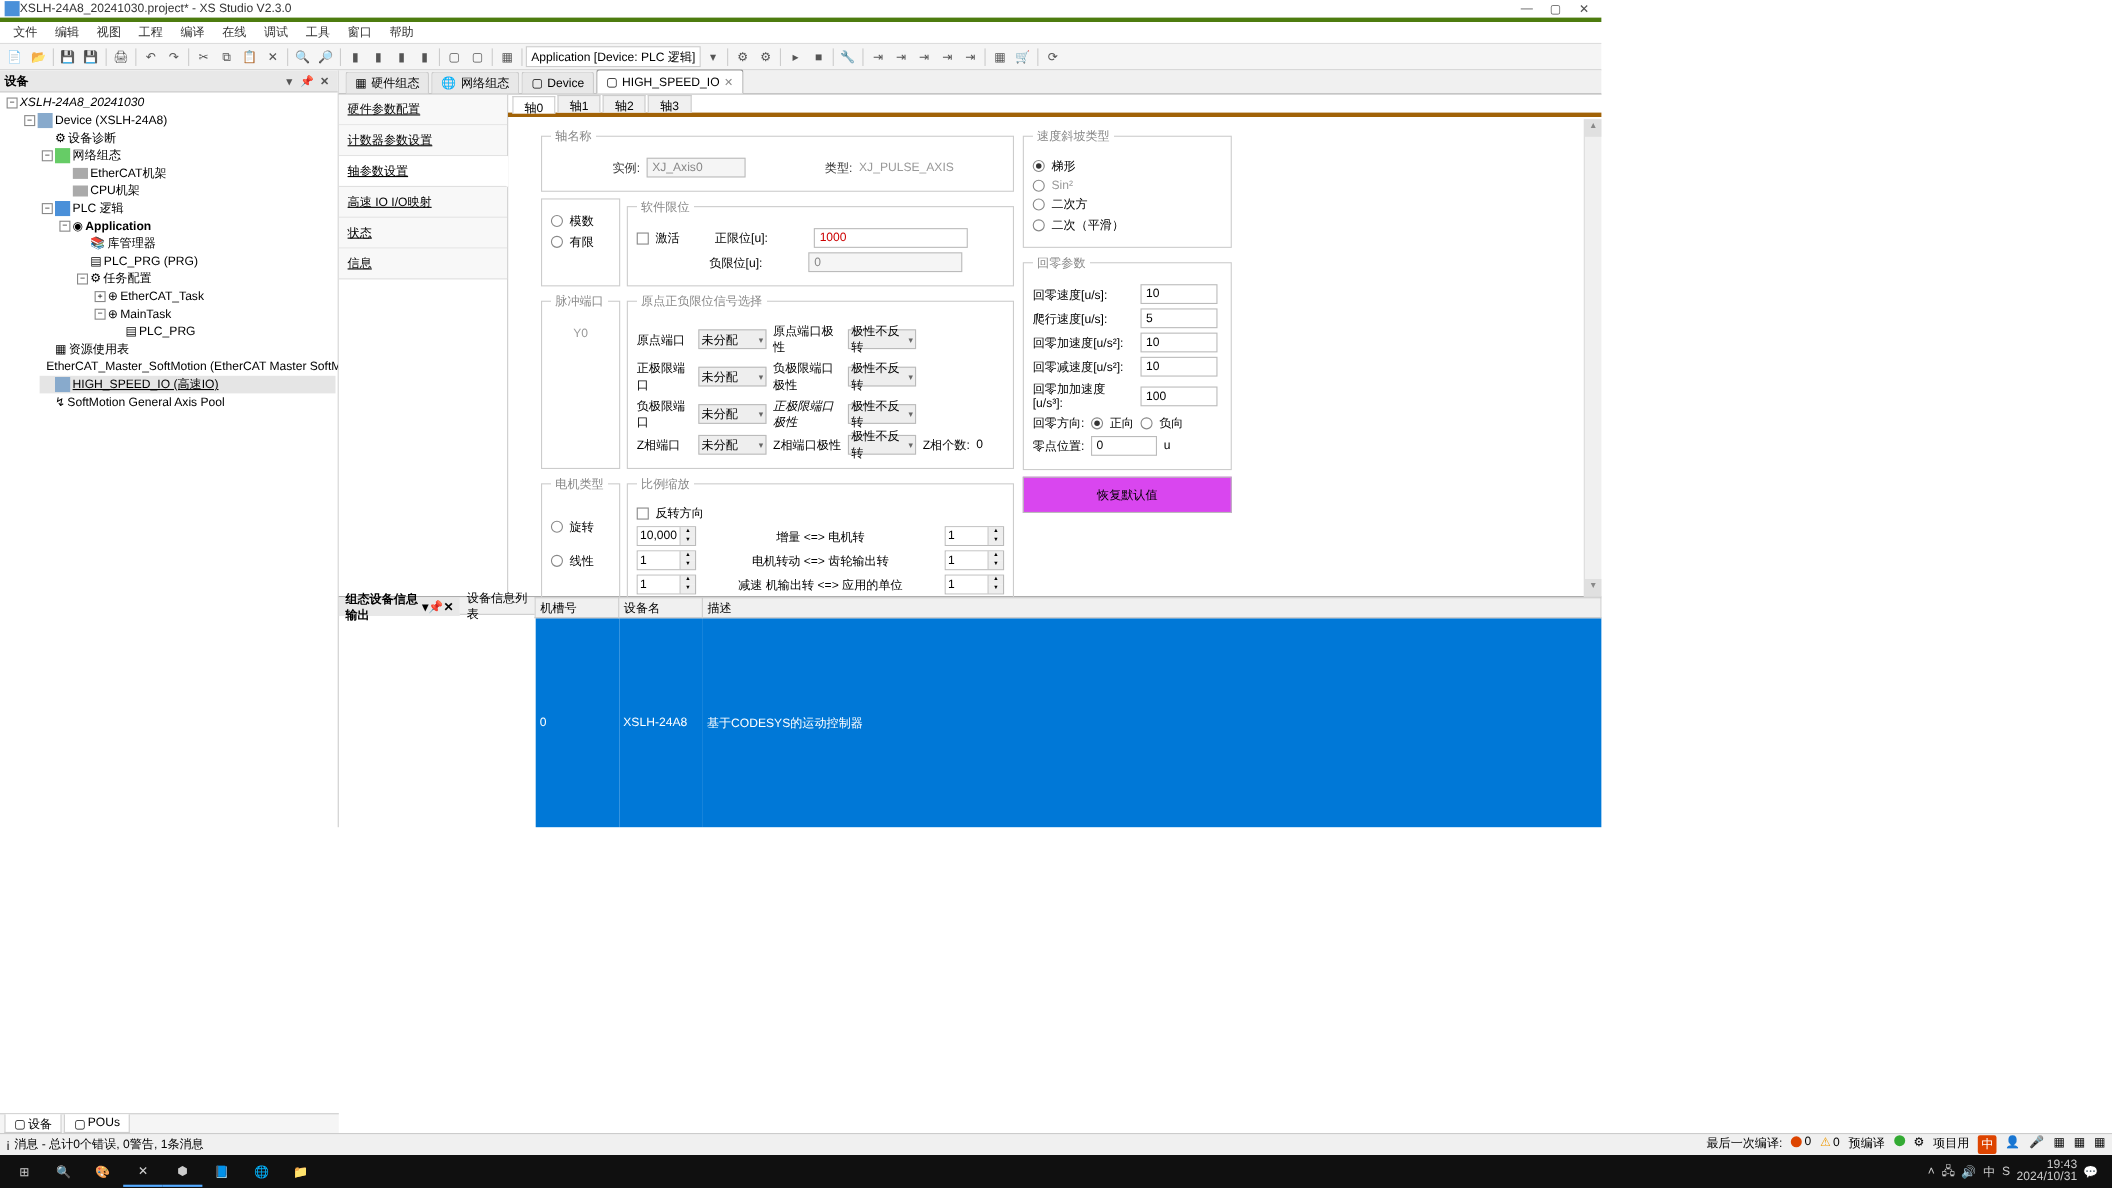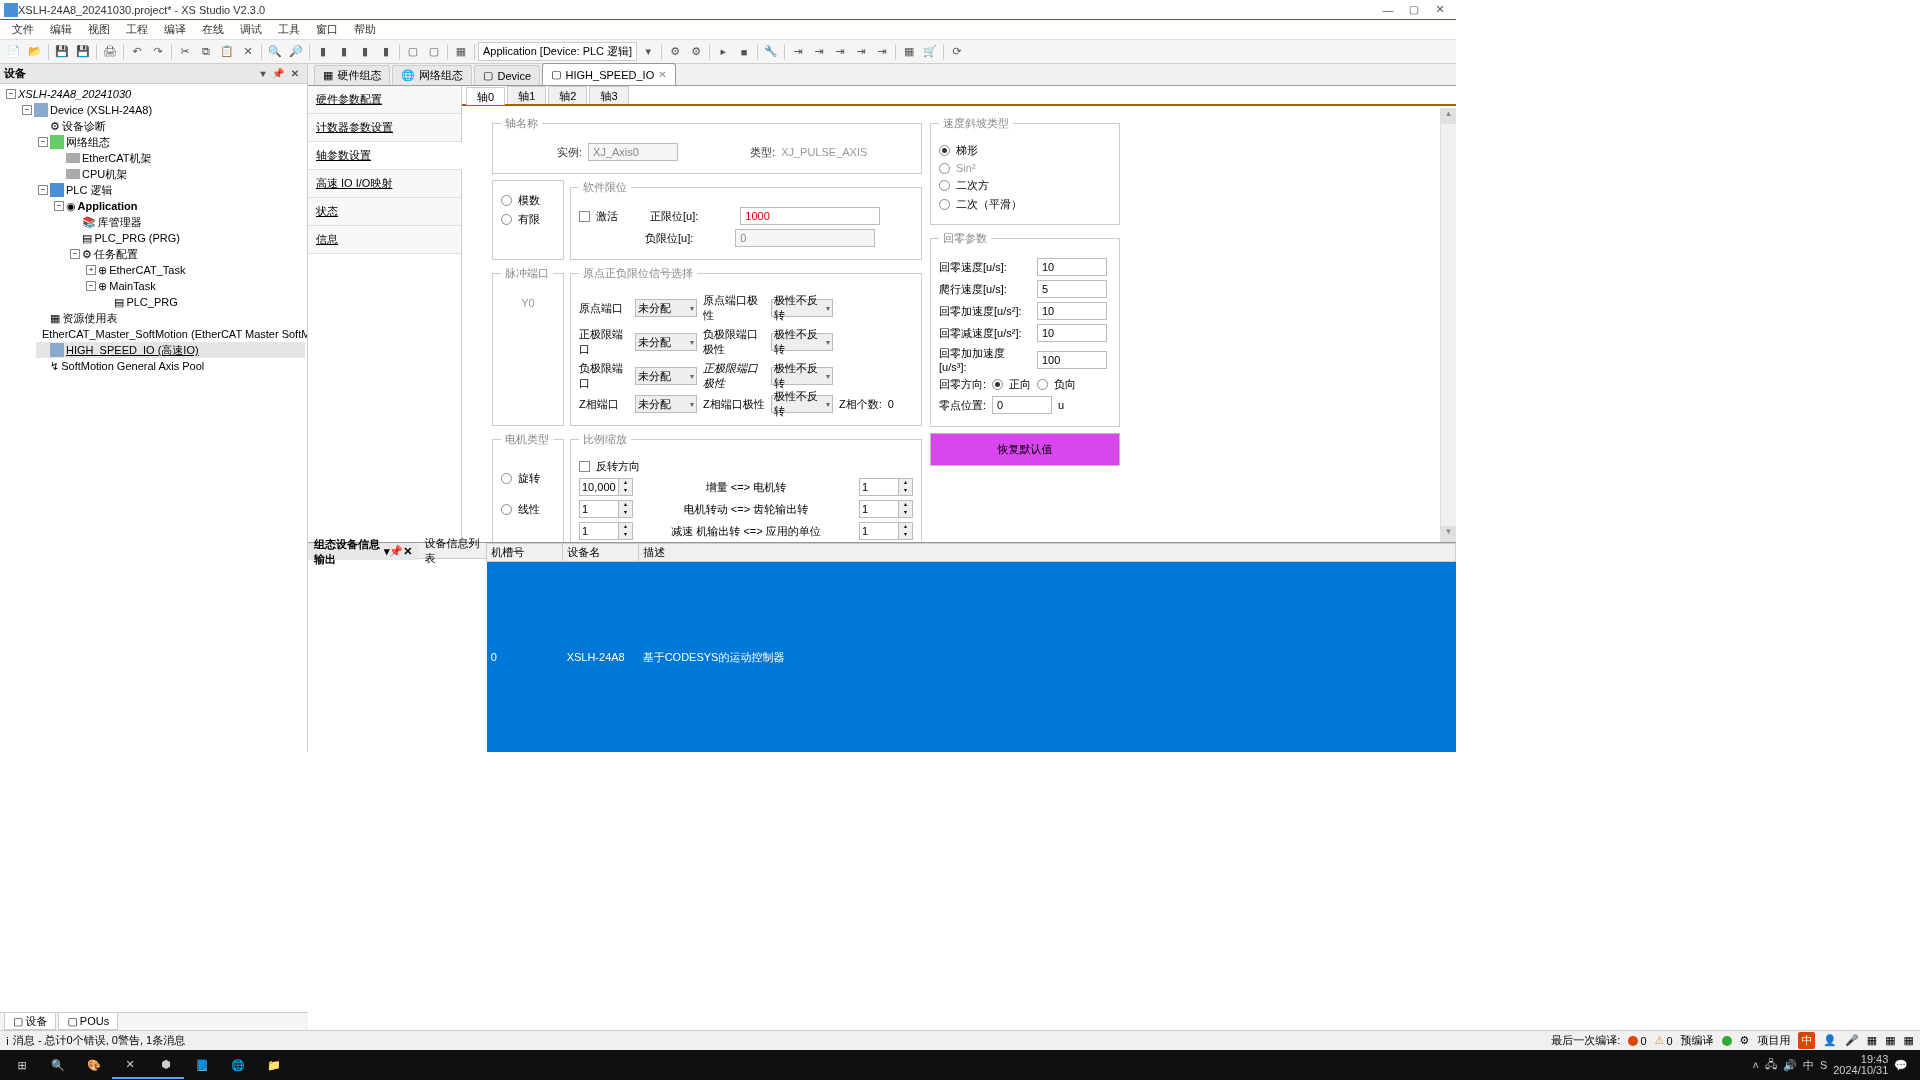--- a/index.html
+++ b/index.html
@@ -1,19 +1,19 @@
 <!DOCTYPE html>
 <html><head>
 <meta charset="utf-8">
 <style>
 * { box-sizing: border-box; margin: 0; padding: 0; font-family: "Microsoft YaHei", "SimSun", Arial, sans-serif; font-size: 11px; }
 body { background: #fff; overflow: hidden; width: 1456px; height: 816px; }
 
 
-.title-bar { height: 20px; background: #fff; display: flex; align-items: center; padding: 0 4px; border-bottom: 1px solid #4d7c0f; }
+.title-bar { height: 20px; background: #fff; display: flex; align-items: center; padding: 0 4px; border-bottom: 4px solid #4d7c0f; }
 .title-bar .title { flex: 1; color: #333; }
 .title-bar .win-btns { display: flex; gap: 2px; }
 .title-bar .win-btn { width: 24px; height: 18px; display: flex; align-items: center; justify-content: center; color: #555; }
 
 
 .menu-bar { height: 20px; background: #fff; display: flex; align-items: center; padding: 0 4px; border-bottom: 1px solid #ddd; }
 .menu-bar .item { padding: 2px 8px; color: #333; }
 
 
 .toolbar { height: 24px; background: #f5f5f5; display: flex; align-items: center; padding: 0 4px; border-bottom: 1px solid #ccc; gap: 1px; }
@@ -52,21 +52,21 @@
 
 .editor-body { flex: 1; display: flex; background: #fff; overflow: hidden; }
 
 
 .config-nav { width: 154px; border-right: 1px solid #ccc; }
 .config-nav .nav-item { padding: 6px 8px; border-bottom: 1px solid #e0e0e0; background: #f8f8f8; text-decoration: underline; }
 .config-nav .nav-item.active { background: #fff; font-weight: normal; border-right: 2px solid #fff; margin-right: -1px; position: relative; }
 
 
 .form-area { flex: 1; overflow: auto; position: relative; }
-.sub-tabs { height: 20px; border-bottom: 2px solid #a16207; display: flex; padding-left: 4px; }
+.sub-tabs { height: 20px; border-bottom: 4px solid #a16207; display: flex; padding-left: 4px; }
 .sub-tab { padding: 2px 10px; border: 1px solid #ccc; border-bottom: none; background: #f0f0f0; margin-right: 2px; }
 .sub-tab.active { background: #fff; position: relative; top: 1px; }
 
 .form-content { padding: 10px 14px; display: flex; gap: 8px; align-items: flex-start; flex-wrap: wrap; }
 .col { display: flex; flex-direction: column; gap: 6px; }
 
 fieldset { border: 1px solid #ccc; padding: 8px; }
 legend { color: #888; padding: 0 4px; }
 .field-row { display: flex; align-items: center; gap: 6px; margin: 4px 0; }
 .label { color: #333; }
@@ -96,21 +96,21 @@
 .output-panel td { padding: 1px 4px; }
 .output-panel tr.sel td { background: #0078d7; color: #fff; }
 
 
 .bottom-tabs { height: 18px; border-top: 1px solid #ccc; display: flex; padding: 0 4px; background: #f5f5f5; }
 .bottom-tab { padding: 1px 8px; border: 1px solid #ccc; border-top: none; background: #fff; margin-right: 2px; display: flex; align-items: center; gap: 2px; }
 
 
 .status-bar { height: 20px; background: #f0f0f0; border-top: 1px solid #ccc; display: flex; align-items: center; padding: 0 6px; font-size: 10px; }
 .status-bar .msg { flex: 1; display: flex; align-items: center; gap: 4px; }
-.status-bar .right { display: flex; align-items: center; gap: 8px; }
+.status-bar .right { display: flex; align-items: flex-start; gap: 8px; }
 .status-pill { display: flex; align-items: center; gap: 2px; }
 .circle-red { width: 10px; height: 10px; border-radius: 50%; background: #d40; display: inline-block; }
 .circle-green { width: 10px; height: 10px; border-radius: 50%; background: #3a3; display: inline-block; }
 
 
 .taskbar { height: 30px; background: #101010; display: flex; align-items: center; padding: 0 4px; color: #fff; position: absolute; bottom: 0; left: 0; right: 0; }
 .taskbar .tbtn { width: 36px; height: 28px; display: flex; align-items: center; justify-content: center; color: #ccc; }
 .taskbar .spacer { flex: 1; }
 .taskbar .tray { display: flex; align-items: center; gap: 6px; padding-right: 8px; font-size: 10px; color: #ccc; }
 .taskbar .clock { text-align: right; line-height: 11px; }

